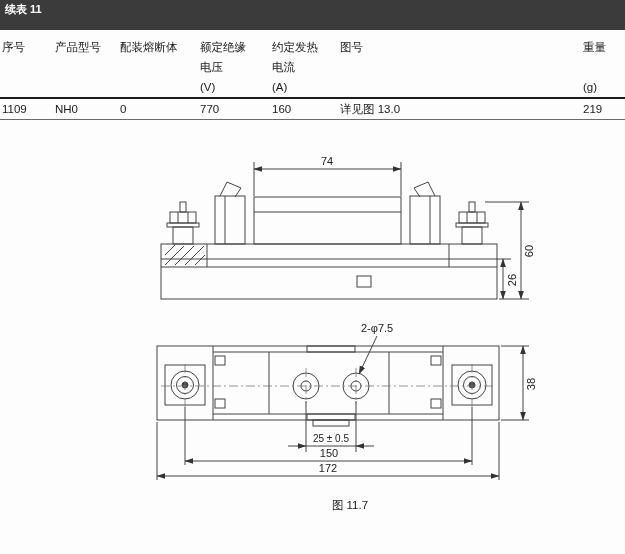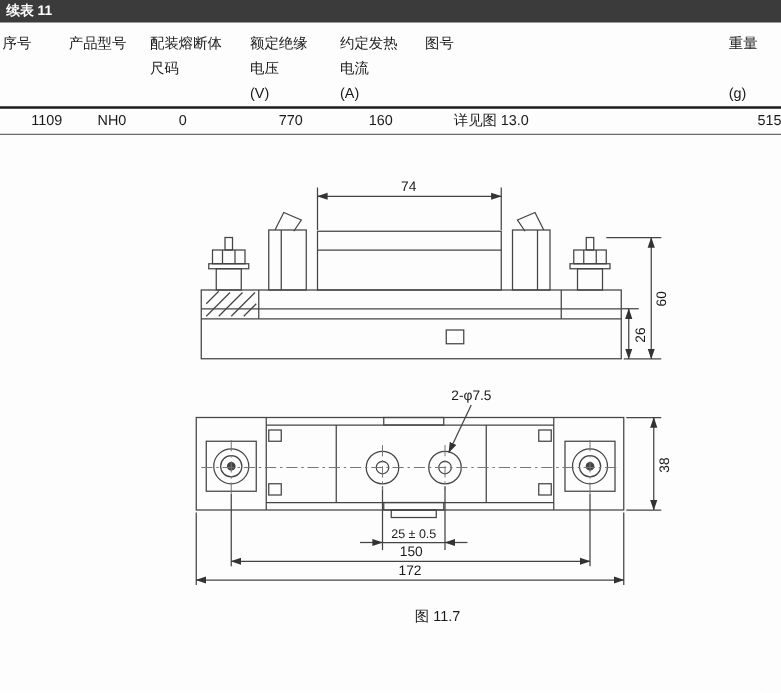--- a/index.html
+++ b/index.html
@@ -9,38 +9,38 @@
     color: #1a1a1a;
   }
   .page {
     position: relative;
     width: 625px;
     height: 554px;
     background: #fdfdfd;
     overflow: hidden;
   }
   .topbar {
-    height: 18px;
+    height: 30px;
     line-height: 18px;
     background: #3b3b3b;
     color: #ffffff;
     font-size: 11px;
     font-weight: bold;
     padding-left: 5px;
   }
   .spec-table { width: 625px; font-size: 11.5px; }
   .thead, .trow {
     display: grid;
     grid-template-columns: 53px 65px 80px 72px 68px 243px 40px;
     padding-left: 2px;
   }
   .thead { padding-top: 7px; border-bottom: 2px solid #1c1c1c; }
   .hl { min-height: 20px; line-height: 20px; white-space: nowrap; }
   .trow { border-bottom: 1px solid #6b6b6b; }
-  .trow .cell { line-height: 20px; white-space: nowrap; margin-left: 23px; }
+  .trow .cell { line-height: 20px; white-space: nowrap; }
   figure { margin-top: 4px; margin-left: 39px; }
   figcaption {
     text-align: center;
     font-size: 11.5px;
     margin-top: 2px;
     color: #1a1a1a;
     padding-left: 36px;
   }
   svg { display: block; }
   svg text { font-family: "Liberation Sans", "DejaVu Sans", sans-serif; }
@@ -61,21 +61,20 @@
         <div class="hl"></div>
         <div class="hl"></div>
       </div>
       <div class="cell">
         <div class="hl">产品型号</div>
         <div class="hl"></div>
         <div class="hl"></div>
       </div>
       <div class="cell">
         <div class="hl">配装熔断体</div>
-        <div class="hl">尺码</div>
         <div class="hl"></div>
       </div>
       <div class="cell">
         <div class="hl">额定绝缘</div>
         <div class="hl">电压</div>
         <div class="hl">(V)</div>
       </div>
       <div class="cell">
         <div class="hl">约定发热</div>
         <div class="hl">电流</div>
@@ -92,21 +91,21 @@
       </div>
     </div>
 
     <div class="trow">
       <div class="cell">1109</div>
       <div class="cell">NH0</div>
       <div class="cell">0</div>
       <div class="cell">770</div>
       <div class="cell">160</div>
       <div class="cell">详见图 13.0</div>
-      <div class="cell">515</div>
+      <div class="cell">219</div>
     </div>
   </section>
 
   <figure>
     <svg width="625" height="372" viewBox="0 0 625 372">
       <defs>
         <marker id="arr" viewBox="0 0 10 10" refX="9" refY="5" markerWidth="9" markerHeight="9" orient="auto-start-reverse">
           <path d="M0,1.8 L9.5,5 L0,8.2 Z" fill="#333"></path>
         </marker>
       </defs>

